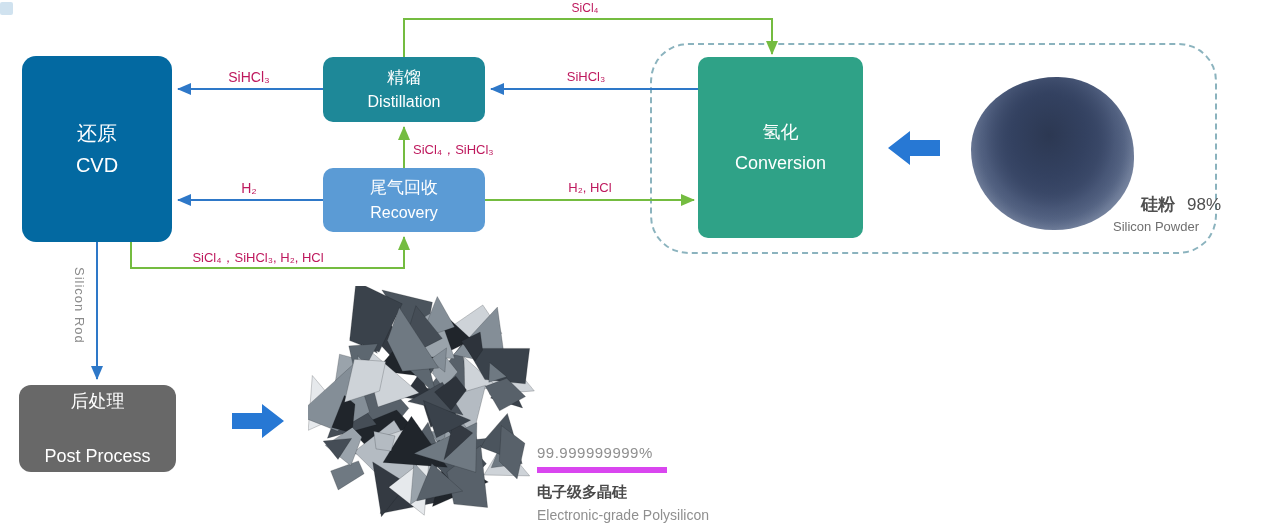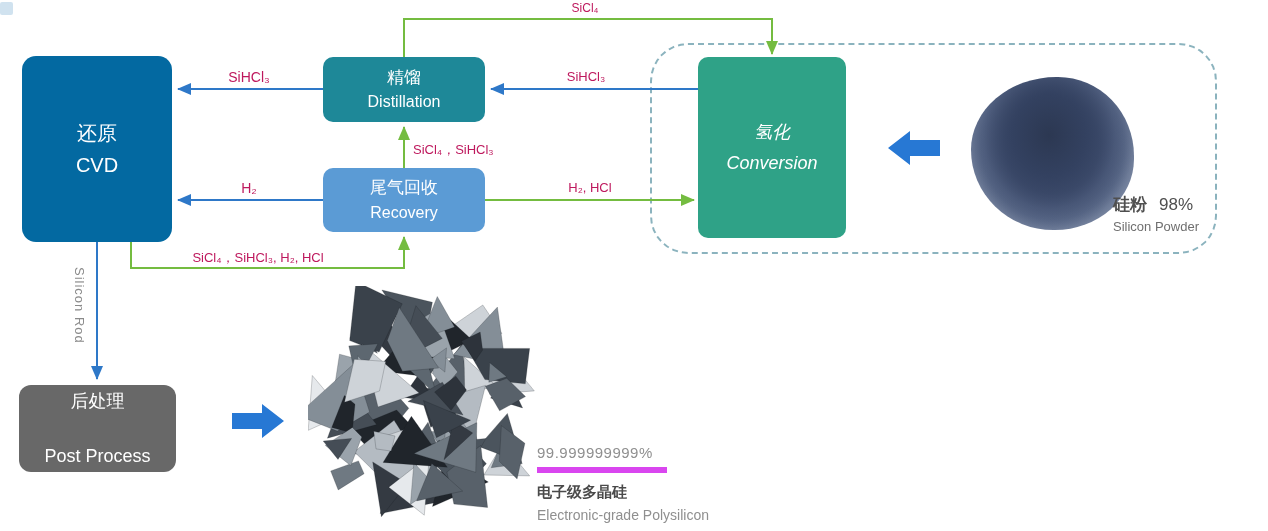--- a/index.html
+++ b/index.html
@@ -25,21 +25,21 @@
     position:absolute;border-radius:10px;color:#ffffff;
     display:flex;flex-direction:column;align-items:center;justify-content:center;
     text-align:center;line-height:1.45;
   }
   .node .zh{font-size:17px;text-align:center;}
   .node .en{font-size:16px;}
   #node-cvd{left:22px;top:56px;width:150px;height:186px;border-radius:14px;}
   #node-cvd .zh,#node-cvd .en{font-size:20px;line-height:1.6;}
   #node-distillation{left:323px;top:57px;width:162px;height:65px;}
   #node-recovery{left:323px;top:168px;width:162px;height:64px;}
-  #node-conversion{left:698px;top:57px;width:148px;height:181px;font-style:italic;}
+  #node-conversion{left:698px;top:57px;width:165px;height:181px;}
   #node-conversion .zh,#node-conversion .en{font-size:18px;line-height:1.7;}
   #node-post{left:19px;top:385px;width:157px;height:87px;border-radius:12px;}
   #node-post .zh,#node-post .en{font-size:18px;}
   
   .lbl{
     position:absolute;font-size:14px;color:#be185d;text-align:center;width:120px;
     white-space:nowrap;
   }
   #lbl-sicl4-top{left:525px;top:1px;font-size:12px;}
   #lbl-sihcl3-cvd{left:189px;top:69px;}
@@ -54,21 +54,21 @@
   }
   
   #silicon-powder{
     position:absolute;left:971px;top:77px;width:163px;height:153px;
     border-radius:53% 47% 49% 51% / 48% 52% 47% 53%;
     background:radial-gradient(ellipse at 48% 38%, #2c3852 0%, #334160 30%, #43527370 55%, rgba(0,0,0,0) 72%),
                radial-gradient(ellipse at 50% 45%, #334160 0%, #3c4a6a 40%, #5a6988 62%, #8592ab 80%, #b3bccc 93%, #e2e5ec 100%);
   }
   .powder-caption{position:absolute;left:1113px;top:193px;}
   .powder-caption .l1{font-size:17px;color:#4f4f4f;}
-  .powder-caption .l1 .zh{font-weight:bold;margin-right:12px;}
+  .powder-caption .l1 .zh{font-weight:bold;margin-right:12px;margin-left:28px;}
   .powder-caption .l2{font-size:13px;color:#6f6f6f;margin-top:3px;}
   
   #polysilicon-img{position:absolute;left:308px;top:286px;}
   #polysilicon-img polygon{stroke:rgba(18,22,28,0.35);stroke-width:.6;}
   .poly-caption{position:absolute;left:537px;top:444px;}
   .poly-caption .purity{
     font-size:15px;color:#8f8f8f;letter-spacing:.5px;width:130px;
     border-bottom:6px solid #d946ef;padding-bottom:6px;
   }
   .poly-caption .zh{font-size:15px;font-weight:bold;color:#4a4a4a;margin-top:10px;}

